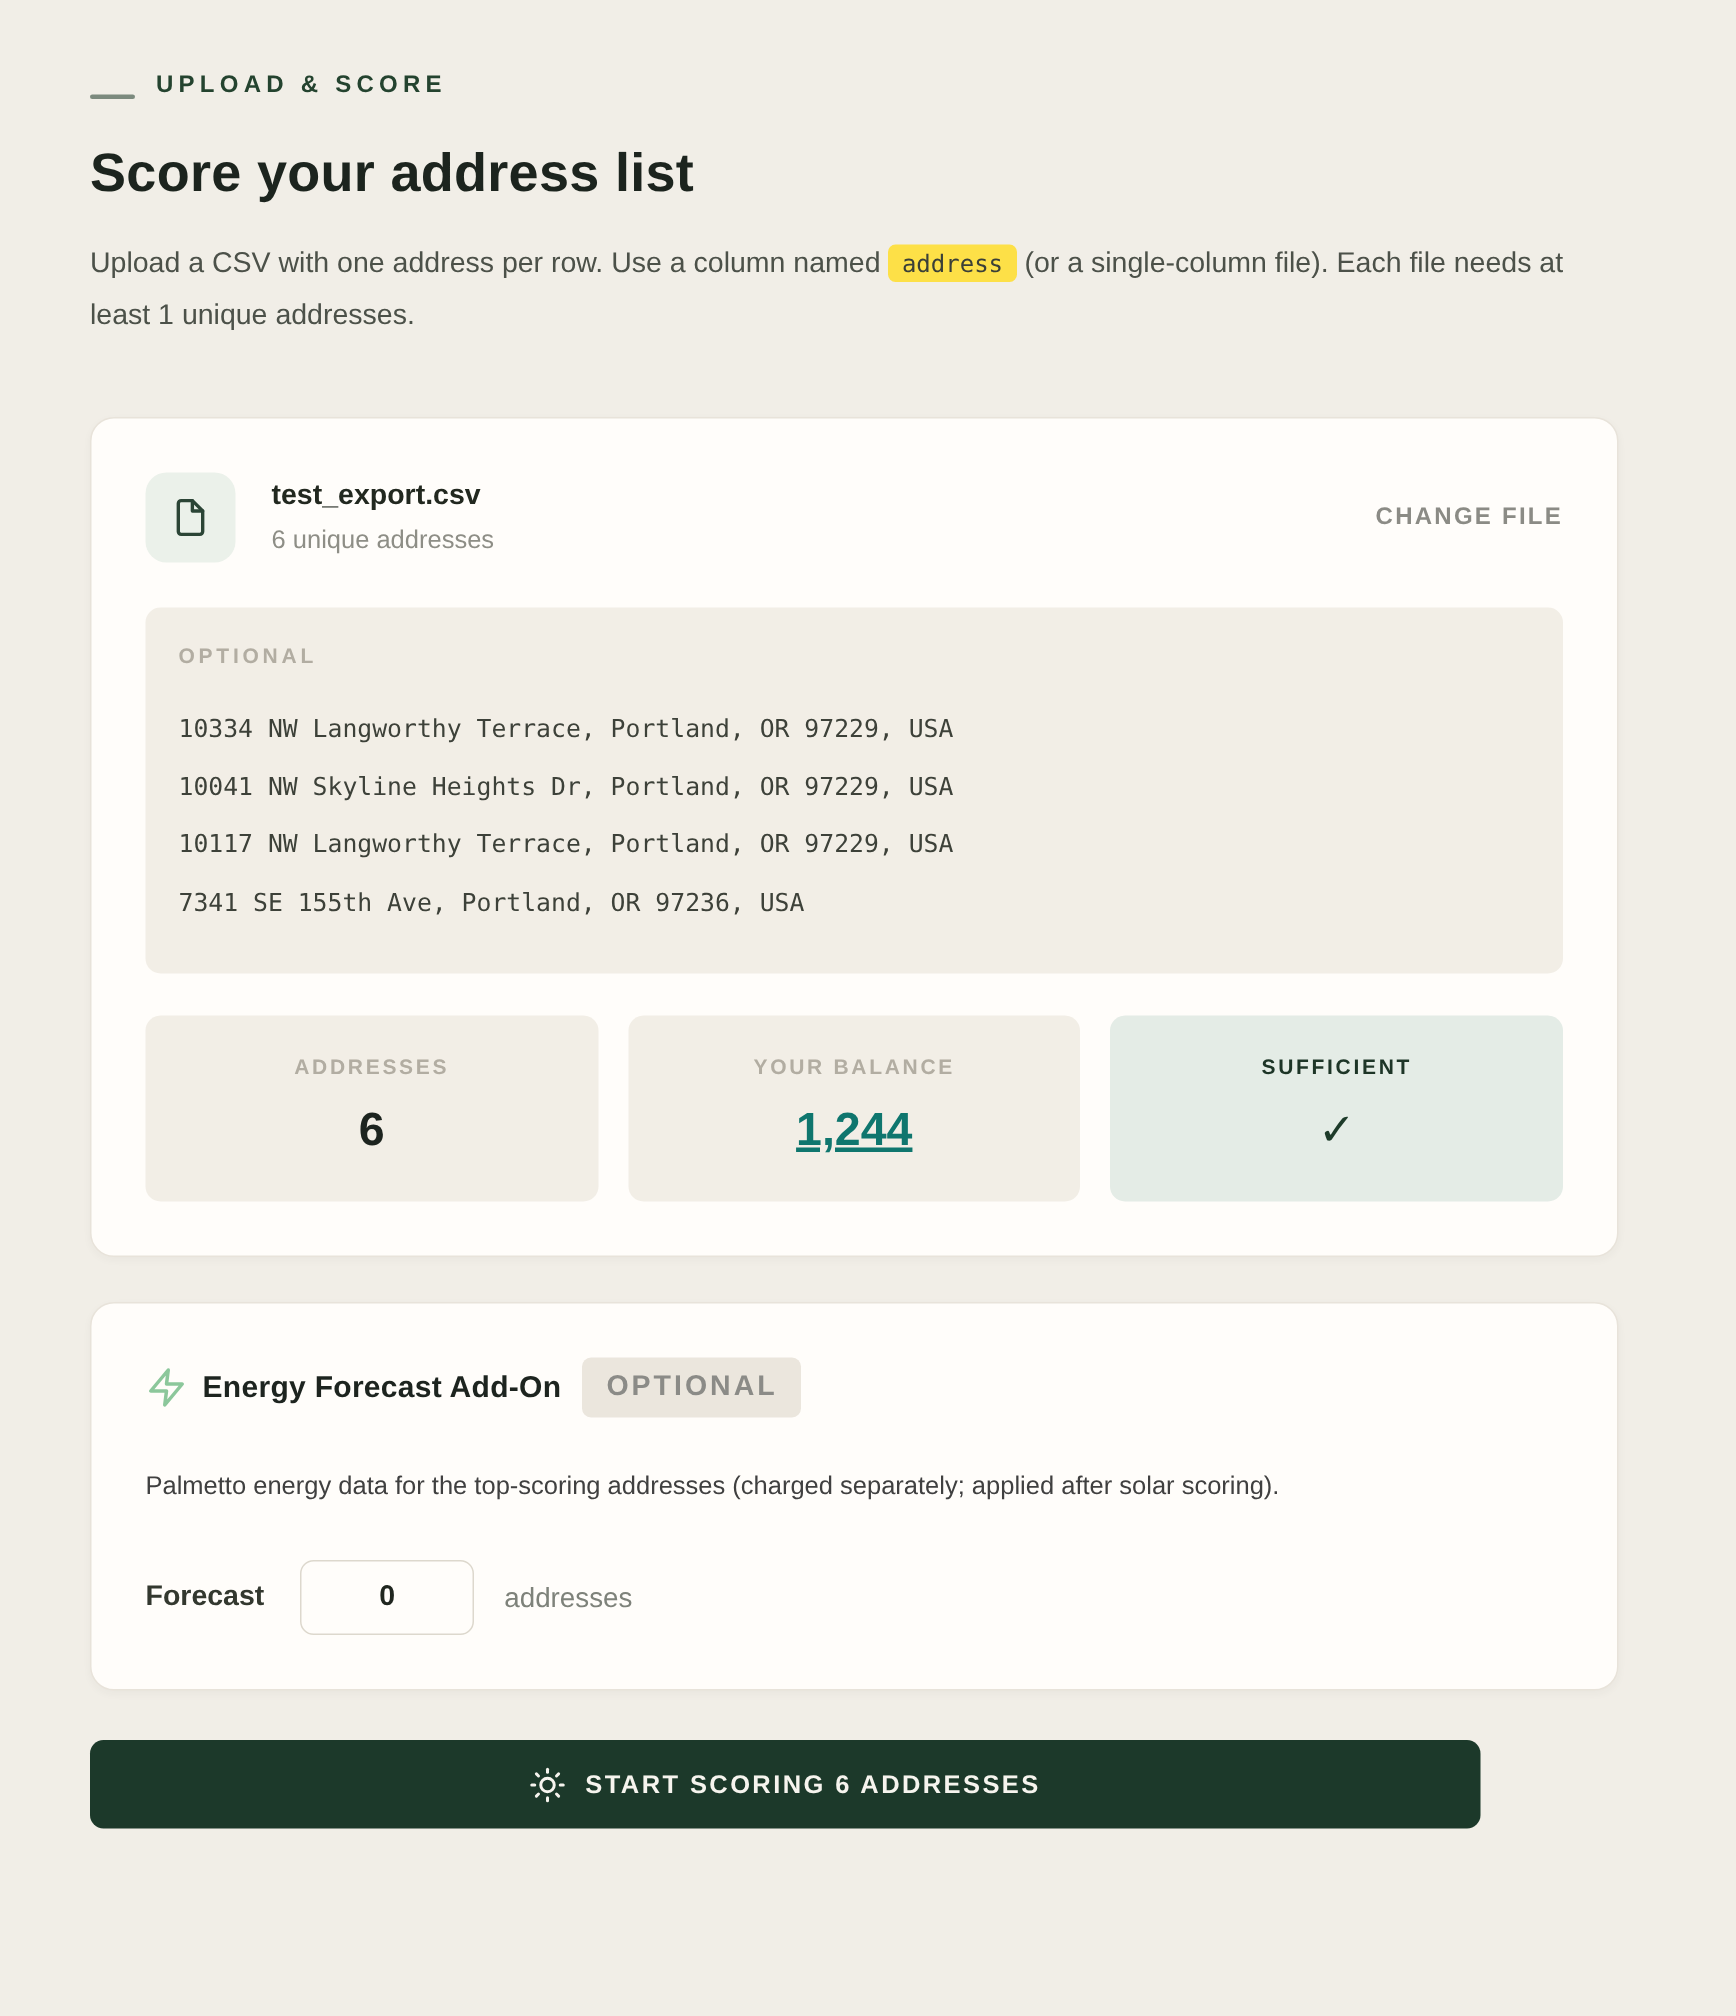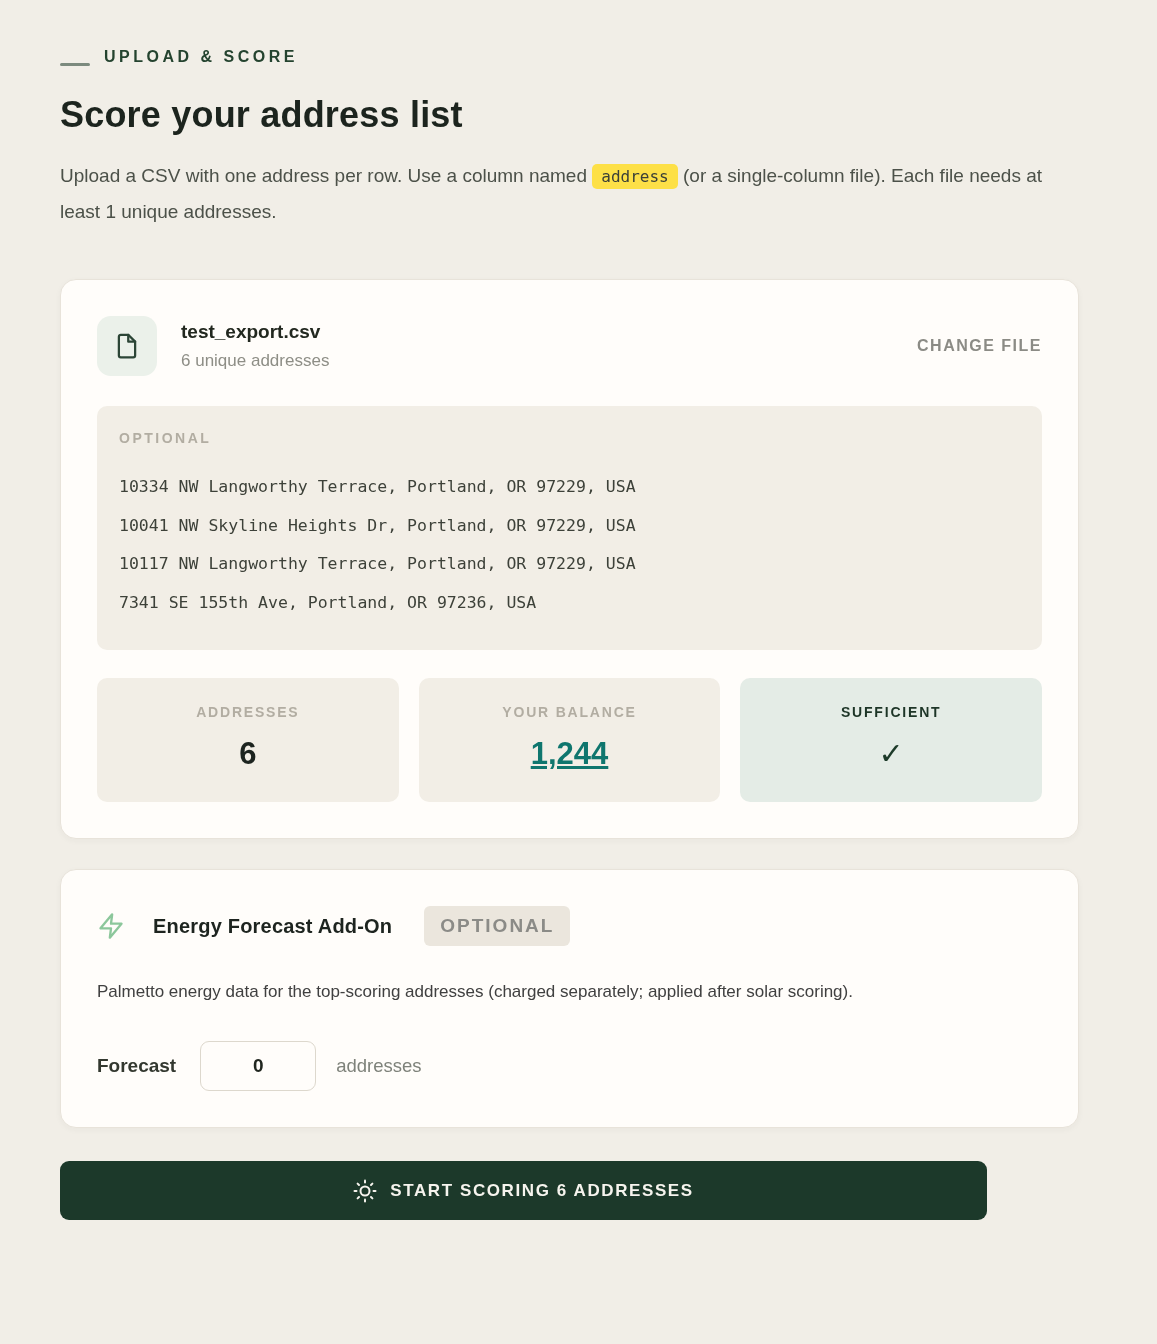--- a/index.html
+++ b/index.html
@@ -118,21 +118,21 @@
   .stat-box.status .stat-label { color: #1d3527; }
   .stat-value {
     margin-top: 16px;
     font-size: 31px; font-weight: bold;
     color: #1d241f;
   }
   .stat-value.balance { color: #0f766e; text-decoration: underline; }
   .stat-value.check { color: #1d3b2a; font-weight: normal; font-size: 30px; }
 
   
-  .addon-header { display: flex; align-items: center; gap: 28px; }
+  .addon-header { display: flex; align-items: center; gap: 10px; }
   .addon-title { font-size: 20px; font-weight: bold; color: #1d241f; letter-spacing: 0.2px; }
   .addon-badge {
     background: #ebe6dd;
     color: #8b8b87;
     font-size: 19px; font-weight: bold; letter-spacing: 2px;
     padding: 9px 16px;
     border-radius: 6px;
     margin-left: 4px;
   }
   .addon-desc {

